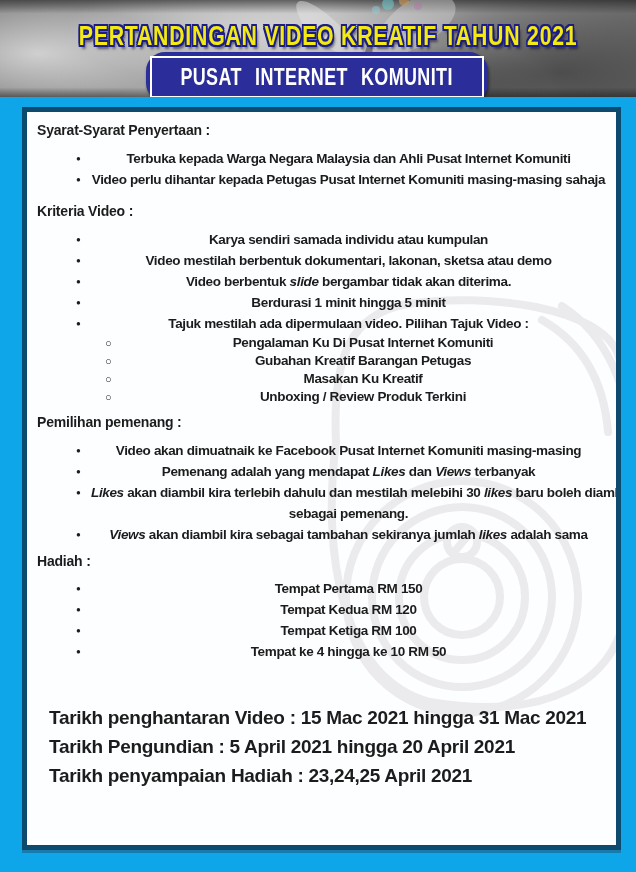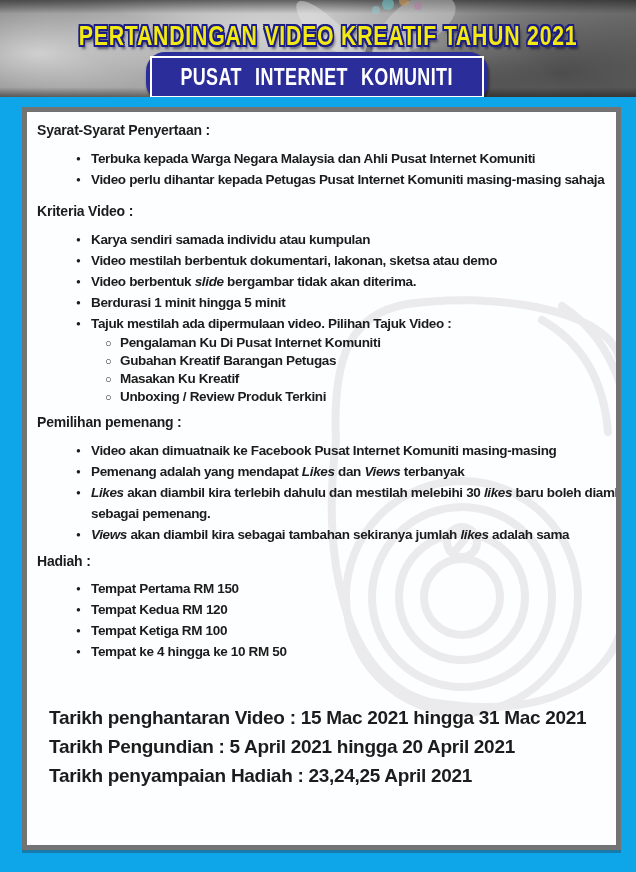--- a/index.html
+++ b/index.html
@@ -47,30 +47,30 @@
     border: 2px solid #ffffff; pointer-events: none; }
   .pik-box .squeeze {
     display: inline-block; transform: scaleX(0.78); transform-origin: 50% 50%;
     font-size: 23px; font-weight: bold; color: #ffffff;
     letter-spacing: 0.5px; word-spacing: 10px; white-space: nowrap;
   }
 
   
   .doc {
     position: absolute; left: 22px; top: 107px; width: 599px; height: 743px;
-    border: 5px solid #737373; background: #fdfeff; overflow: hidden;
+    border: 5px solid #0c4a6e; background: #fdfeff; overflow: hidden;
     box-shadow: 0 3px 0 rgba(40,60,85,0.4);
     color: #1c1c1c;
   }
   .watermark { position: absolute; left: 285px; top: 180px; }
   .content { position: relative; padding: 10px 10px 0 10px; }
   .sec-h { font-size: 14px; font-weight: bold; letter-spacing: -0.2px; margin-top: 13px; white-space: nowrap; }
   .sec-h.first { margin-top: 0; }
   .sec-h.tight { margin-top: 8px; }
-  ul.l1 { list-style: none; margin-top: 10px; padding-left: 38px; }
+  ul.l1 { list-style: none; margin-top: 10px; padding-left: 38px; text-align: center; }
   ul.l1.snug { margin-top: 9px; }
   ul.l1 > li {
     position: relative; padding-left: 16px; line-height: 21px;
     font-size: 13.5px; font-weight: bold; letter-spacing: -0.35px; white-space: nowrap;
   }
   ul.l1 > li::before {
     content: "●"; position: absolute; left: 1px; top: 0;
     font-size: 8px; line-height: 21px;
   }
   ul.l2 { list-style: none; padding-left: 14px; white-space: normal; }

